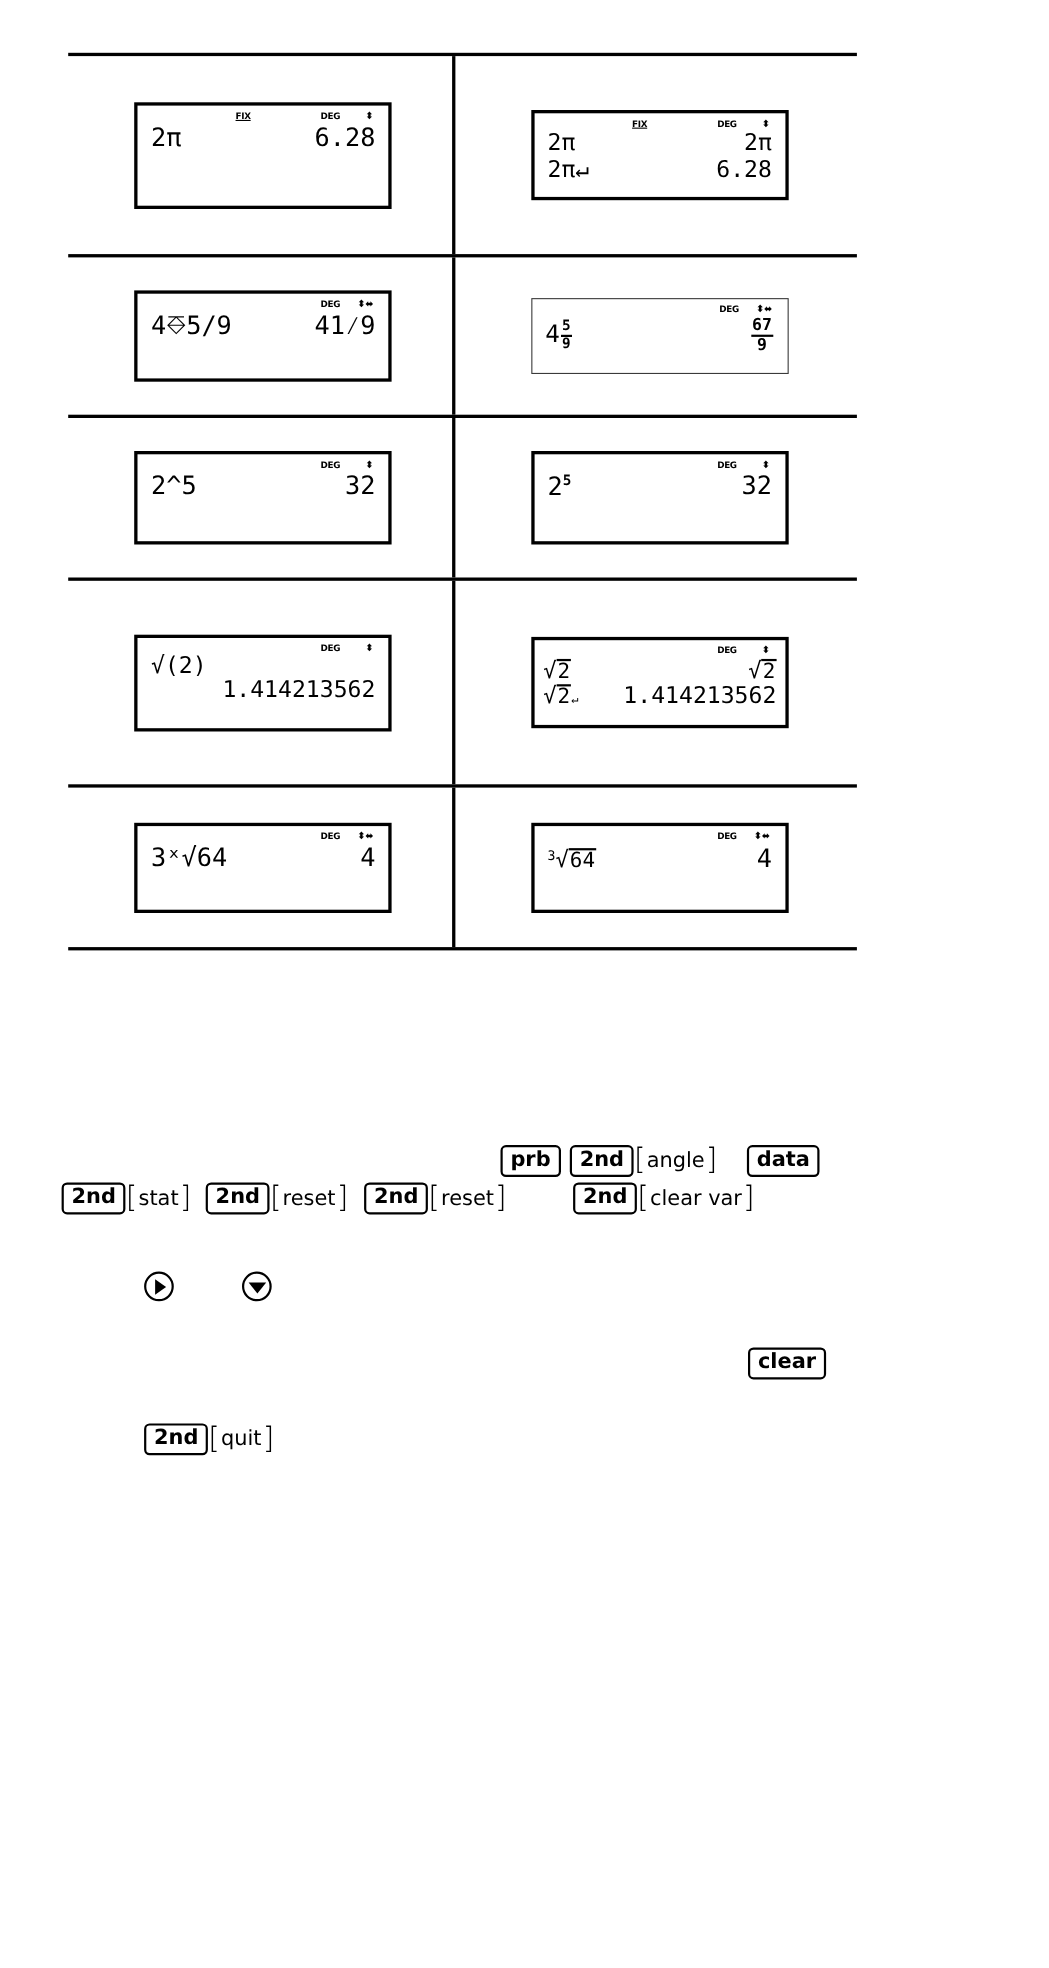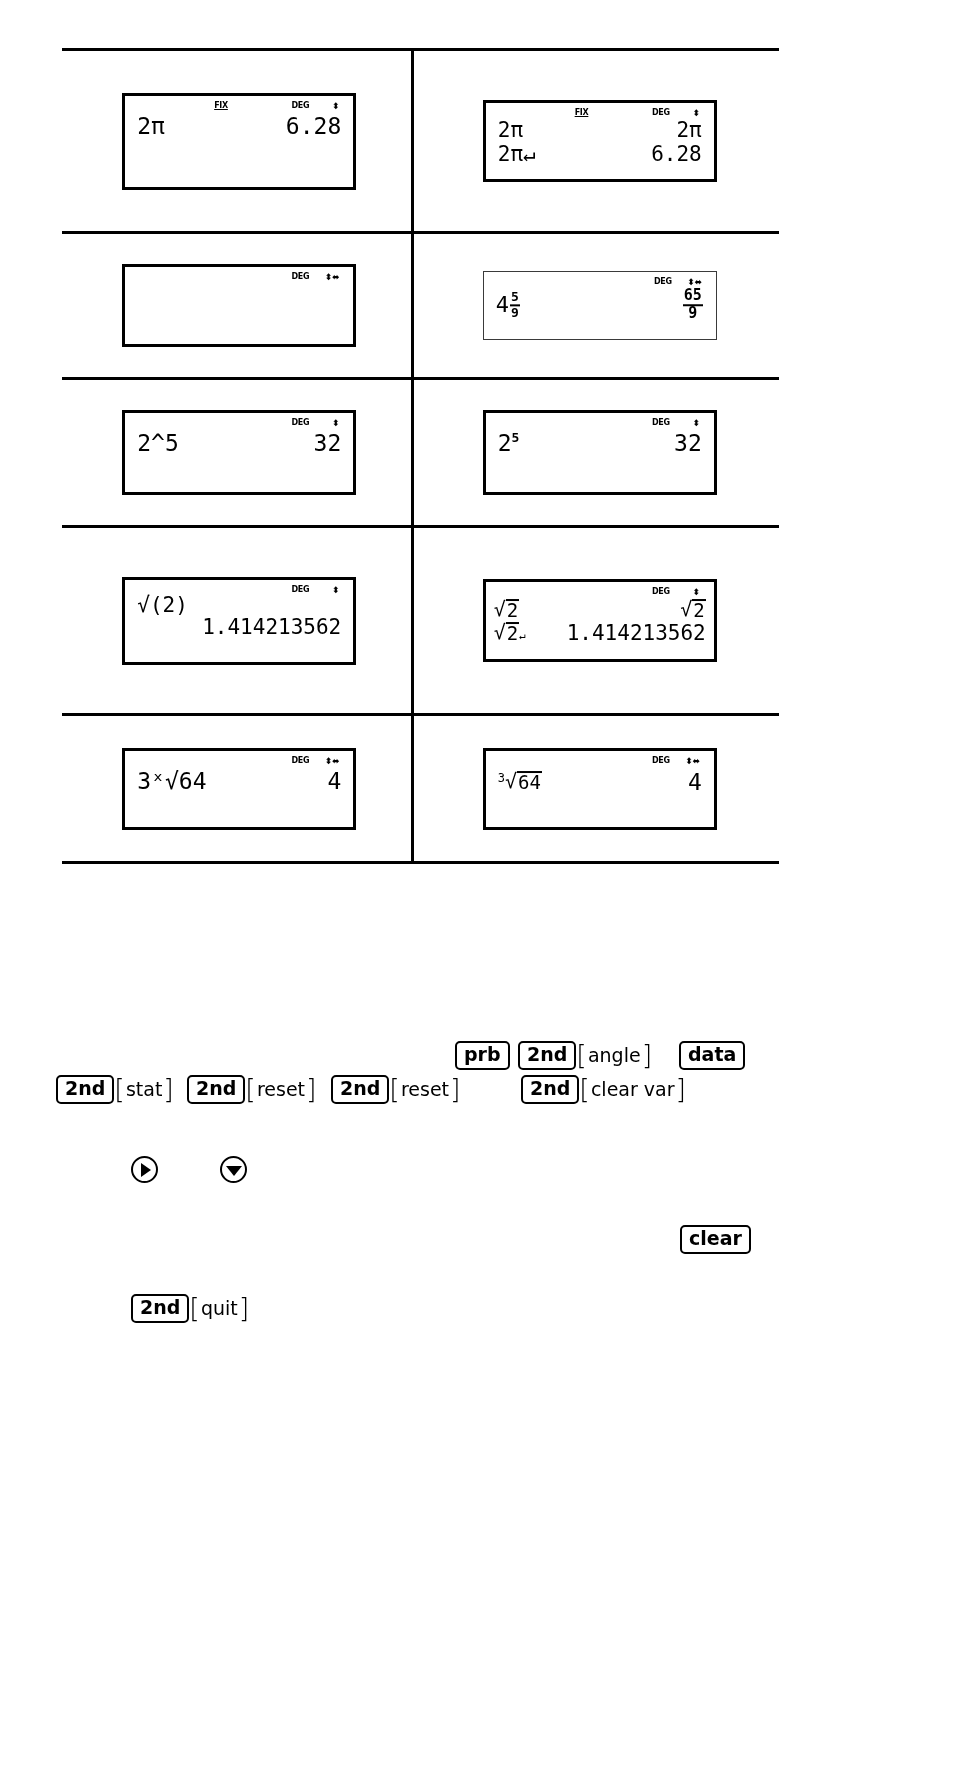--- a/index.html
+++ b/index.html
@@ -164,20 +164,26 @@
   <div class="hrule"></div>
 
   <div class="trow" style="height:143px;">
     <div class="vdivider" style="height:143px;"></div>
 
     <div class="tcell left">
       <div class="lcd thick" style="width:234px;height:83px;">
         <div class="ind-row">
           <span class="ind ind-deg">DEG</span>
           <span class="ind ind-sym">⬍⬌</span>
+        </div>
+        <div class="lcd-body">
+          <div class="ln">
+            <span class="lhs big">4⎑5/9</span>
+            <span class="rhs big">41⁄9</span>
+          </div>
         </div>
       </div>
     </div>
 
     <div class="tcell">
       <div class="lcd thin" style="width:234px;height:69px;">
         <div class="ind-row">
           <span class="ind ind-deg">DEG</span>
           <span class="ind ind-sym">⬍⬌</span>
         </div>
@@ -187,21 +193,21 @@
               <span class="mixed">
                 <span class="whole">4</span>
                 <span class="frac">
                   <span class="num">5</span>
                   <span class="den">9</span>
                 </span>
               </span>
             </span>
             <span class="rhs">
               <span class="frac" style="font-size:15px;">
-                <span class="num">65</span>
+                <span class="num">67</span>
                 <span class="den">9</span>
               </span>
             </span>
           </div>
         </div>
       </div>
     </div>
   </div>
 
   <div class="hrule"></div>

